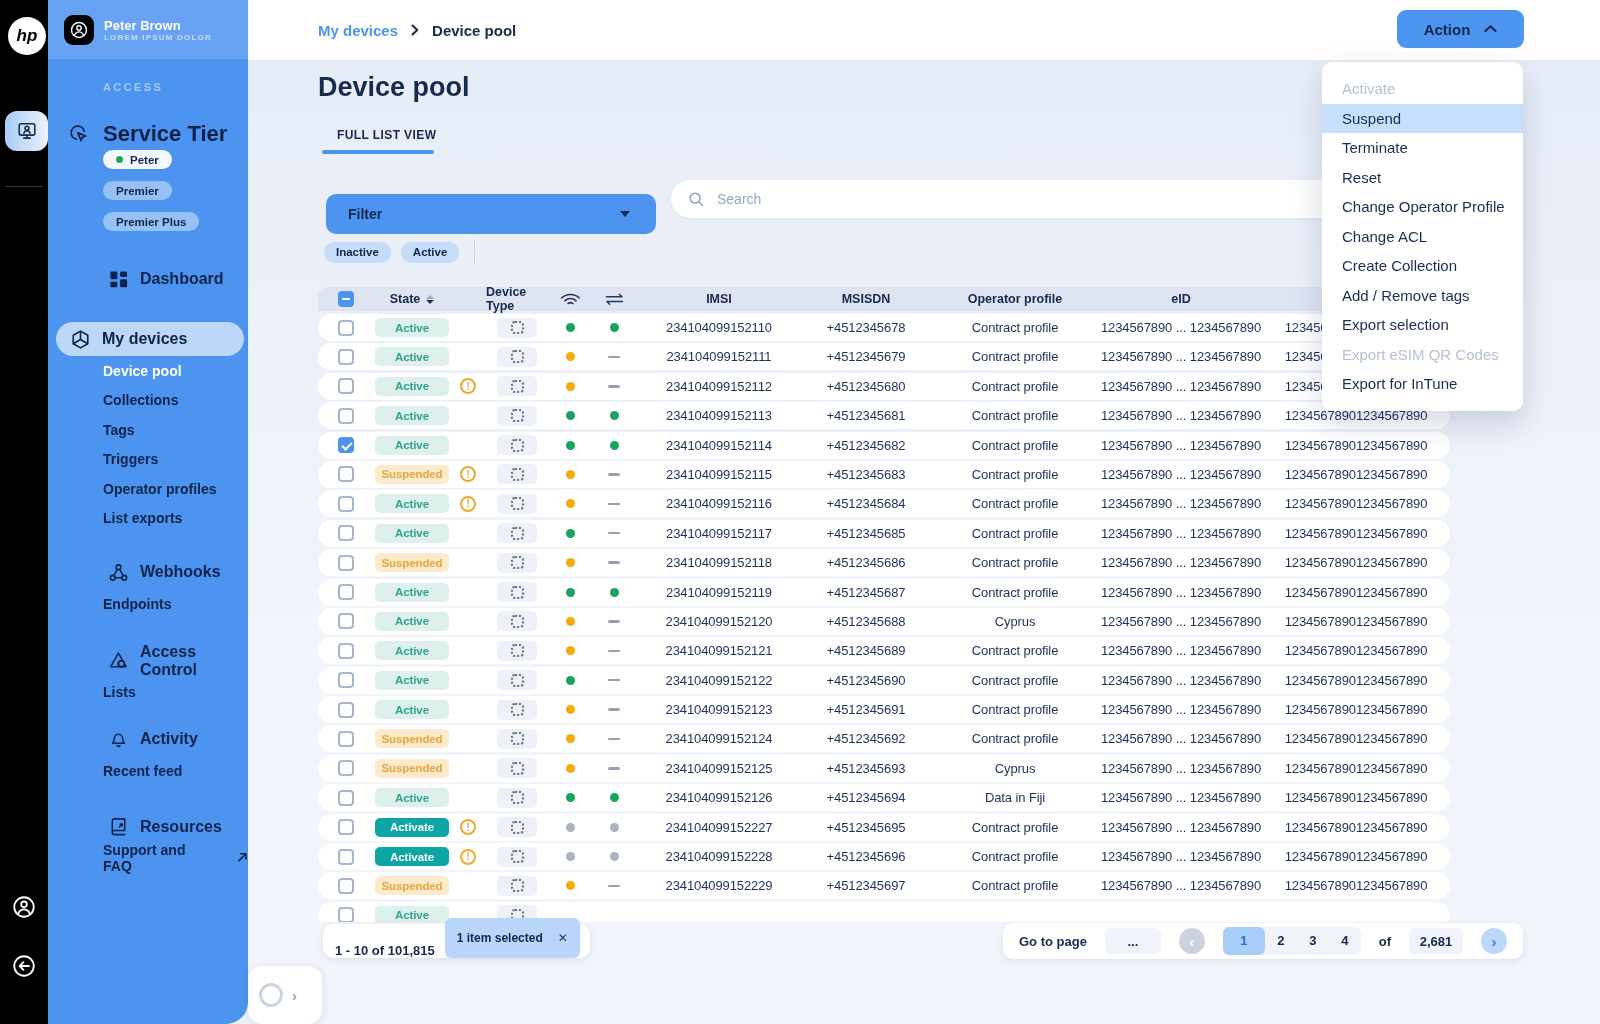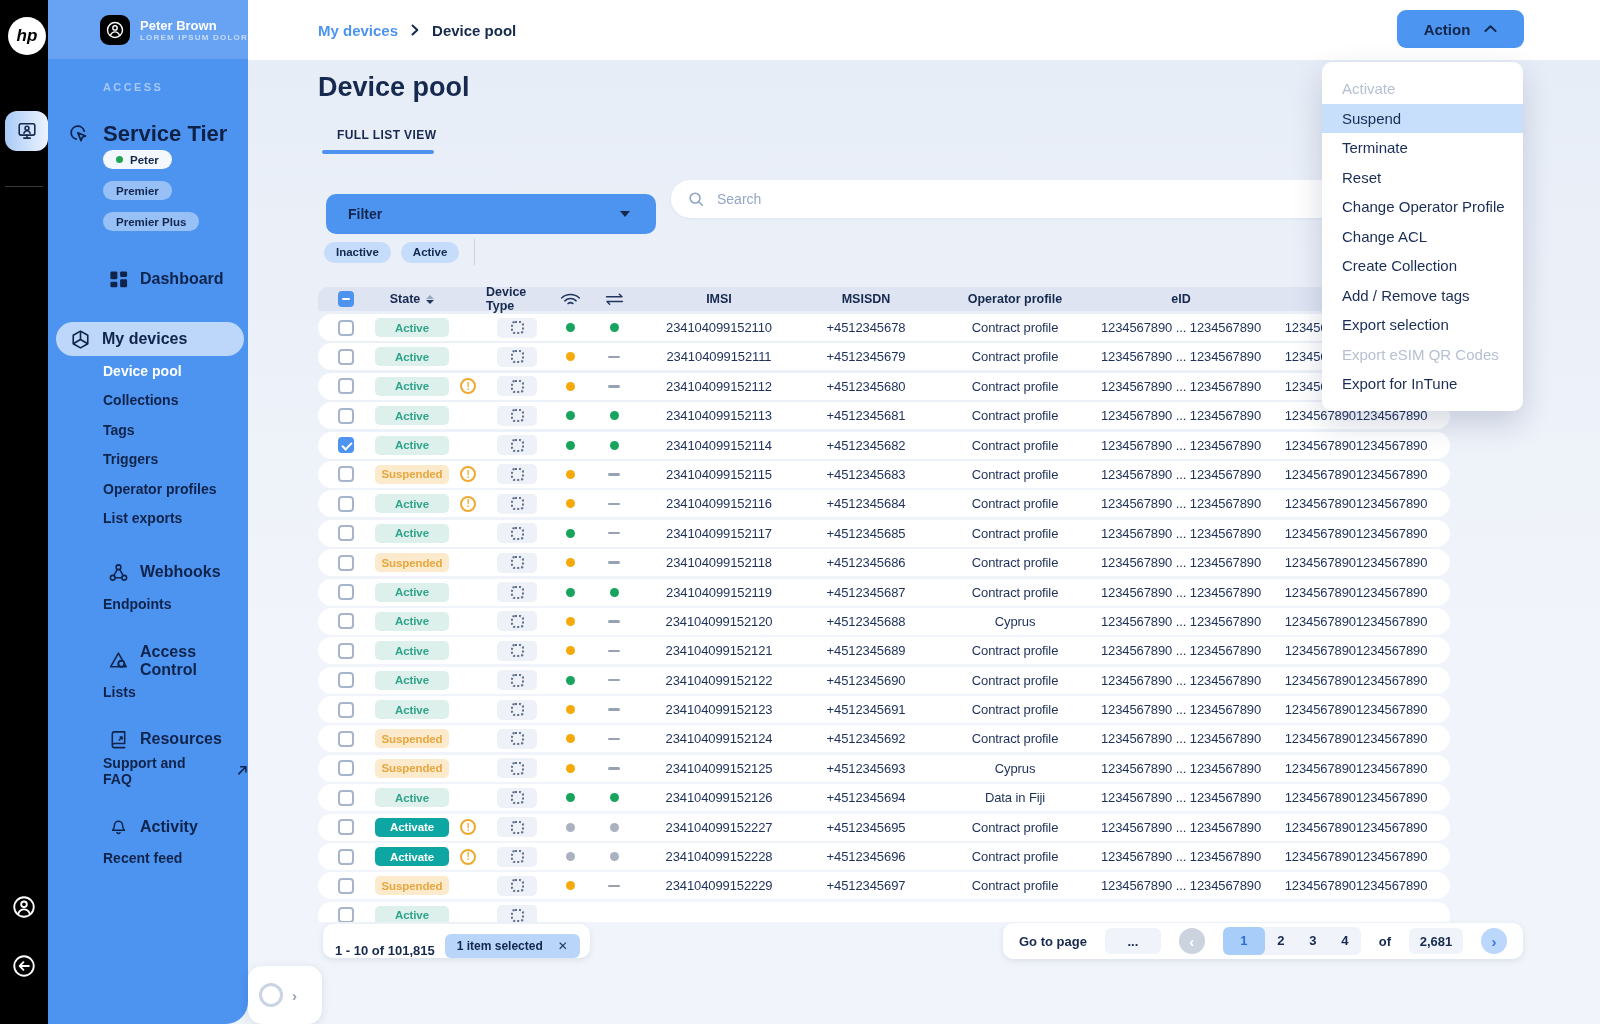--- a/index.html
+++ b/index.html
@@ -18,21 +18,21 @@
   #rail-active{left:5px;top:111px;width:43px;height:40px;border-radius:12px;
     background:linear-gradient(90deg,#A9CBF8,#ECF3FE);
     display:flex;align-items:center;justify-content:center;color:#16294E;}
   #rail-divider{left:5px;top:186px;width:38px;height:1px;background:#3A3A3A;}
   .rail-icon{left:11px;width:26px;height:26px;color:#fff;}
 
   
   #sidebar{left:48px;top:0;width:200px;height:1024px;background:#4C94F0;
     border-bottom-right-radius:22px;}
   #sidebar-user{position:absolute;left:0;top:0;width:200px;height:59px;background:#68A2F2;
-    display:flex;align-items:center;padding-left:16px;box-sizing:border-box;gap:10px;justify-content:flex-end;}
+    display:flex;align-items:center;padding-left:16px;box-sizing:border-box;gap:10px;}
   #avatar{width:30px;height:30px;border-radius:9px;background:#000;color:#fff;
     display:flex;align-items:center;justify-content:center;flex:0 0 auto;}
   #user-name{font-size:13px;font-weight:700;color:#fff;line-height:15px;}
   #user-sub{font-size:8px;letter-spacing:1.2px;color:rgba(255,255,255,.62);font-weight:700;}
   #access-label{left:55px;top:81px;font-size:11px;font-weight:700;letter-spacing:2.4px;color:#A6C8F7;}
   #tier-head{left:20px;top:121px;display:flex;align-items:center;gap:13px;color:#0F2147;}
   #tier-head .lbl{font-size:22px;font-weight:700;}
   #tiers{left:55px;top:150px;}
   .tier{height:19px;border-radius:10px;background:rgba(255,255,255,.42);
     display:inline-flex;align-items:center;padding:0 13px;margin-bottom:12px;
@@ -138,21 +138,21 @@
     font-size:15px;color:#1A2D55;font-weight:500;cursor:pointer;}
   .menu-item.disabled{color:#B6C0D2;cursor:default;}
   .menu-item.highlighted{background:#C8DFFB;}
 
   
   #footer-left{left:323px;top:924px;height:34px;background:#fff;border-radius:10px;
     box-shadow:0 2px 6px rgba(25,50,100,.1);display:flex;align-items:flex-end;
     padding:0 10px 0 12px;gap:10px;z-index:20;}
   #range-text{font-size:13px;font-weight:700;color:#16294E;white-space:nowrap;}
   #sel-chip{height:24px;background:#B9D6FA;border-radius:6px;display:flex;align-items:center;
-    padding:0 12px;gap:15px;font-size:12px;font-weight:700;color:#13264E;white-space:nowrap;}
+    padding:8px 12px;gap:15px;font-size:12px;font-weight:700;color:#13264E;white-space:nowrap;}
   #sel-x{font-size:12px;font-weight:400;color:#22355E;cursor:pointer;}
   #footer-right{left:1003px;top:923px;width:520px;height:36px;background:#fff;border-radius:10px;
     box-shadow:0 2px 6px rgba(25,50,100,.1);display:flex;align-items:center;
     justify-content:space-between;padding:0 16px;box-sizing:border-box;z-index:20;
     font-size:13px;font-weight:700;color:#16294E;}
   .pbox{height:26px;border-radius:6px;background:#F0F3FA;display:flex;align-items:center;
     justify-content:center;color:#16294E;}
   #page-input{width:56px;}
   #total-box{width:54px;}
   .pnav{width:26px;height:26px;border-radius:50%;display:flex;align-items:center;
@@ -310,47 +310,47 @@
           <span>Access Control</span>
         </div>
         <div class="nav-child">
           <span>Lists</span>
         </div>
       </div>
       <div class="nav-section">
         <div class="nav-parent">
           <span class="nav-icon">
             <svg viewBox="0 0 22 22" fill="none" stroke="currentColor" stroke-width="1.6" stroke-linecap="round" stroke-linejoin="round">
+              <path d="M17.2 15H4.8c1.2-1.3 1.9-2.4 1.9-5.1a4.3 4.3 0 1 1 8.6 0c0 2.7.7 3.8 1.9 5.1Z"></path>
+              <path d="M9.4 17.4a1.9 1.9 0 0 0 3.2 0"></path>
+            </svg>
+          </span>
+          <span>Activity</span>
+        </div>
+        <div class="nav-child">
+          <span>Recent feed</span>
+        </div>
+      </div>
+      <div class="nav-section">
+        <div class="nav-parent">
+          <span class="nav-icon">
+            <svg viewBox="0 0 22 22" fill="none" stroke="currentColor" stroke-width="1.6" stroke-linecap="round" stroke-linejoin="round">
               <path d="M4.5 17.3V5.4C4.5 4.1 5.5 3 6.8 3H17.5v12.1H6.8c-1.3 0-2.3 1-2.3 2.2s1 2.2 2.3 2.2H17.5"></path>
               <path d="M11.8 11.5l3-3M14.8 10.5v-2h-2"></path>
             </svg>
           </span>
           <span>Resources</span>
         </div>
         <div class="nav-child">
           <span>Support and FAQ</span>
           <span class="ext-arrow">
             <svg viewBox="0 0 12 12" fill="none" stroke="currentColor" stroke-width="1.7" stroke-linecap="round" stroke-linejoin="round">
               <path d="M2 10 10 2M4.2 2H10v5.8"></path>
             </svg>
           </span>
-        </div>
-      </div>
-      <div class="nav-section">
-        <div class="nav-parent">
-          <span class="nav-icon">
-            <svg viewBox="0 0 22 22" fill="none" stroke="currentColor" stroke-width="1.6" stroke-linecap="round" stroke-linejoin="round">
-              <path d="M17.2 15H4.8c1.2-1.3 1.9-2.4 1.9-5.1a4.3 4.3 0 1 1 8.6 0c0 2.7.7 3.8 1.9 5.1Z"></path>
-              <path d="M9.4 17.4a1.9 1.9 0 0 0 3.2 0"></path>
-            </svg>
-          </span>
-          <span>Activity</span>
-        </div>
-        <div class="nav-child">
-          <span>Recent feed</span>
         </div>
       </div>
     </div>
 </div>
 
 <div class="abs" id="topbar"></div>
 <div class="abs" id="breadcrumb">
   <span id="bc-parent">My devices</span>
   <span id="bc-sep" class="svg-slot">
       <svg viewBox="0 0 8 12" fill="none" stroke="currentColor" stroke-width="2" stroke-linecap="round" stroke-linejoin="round">

